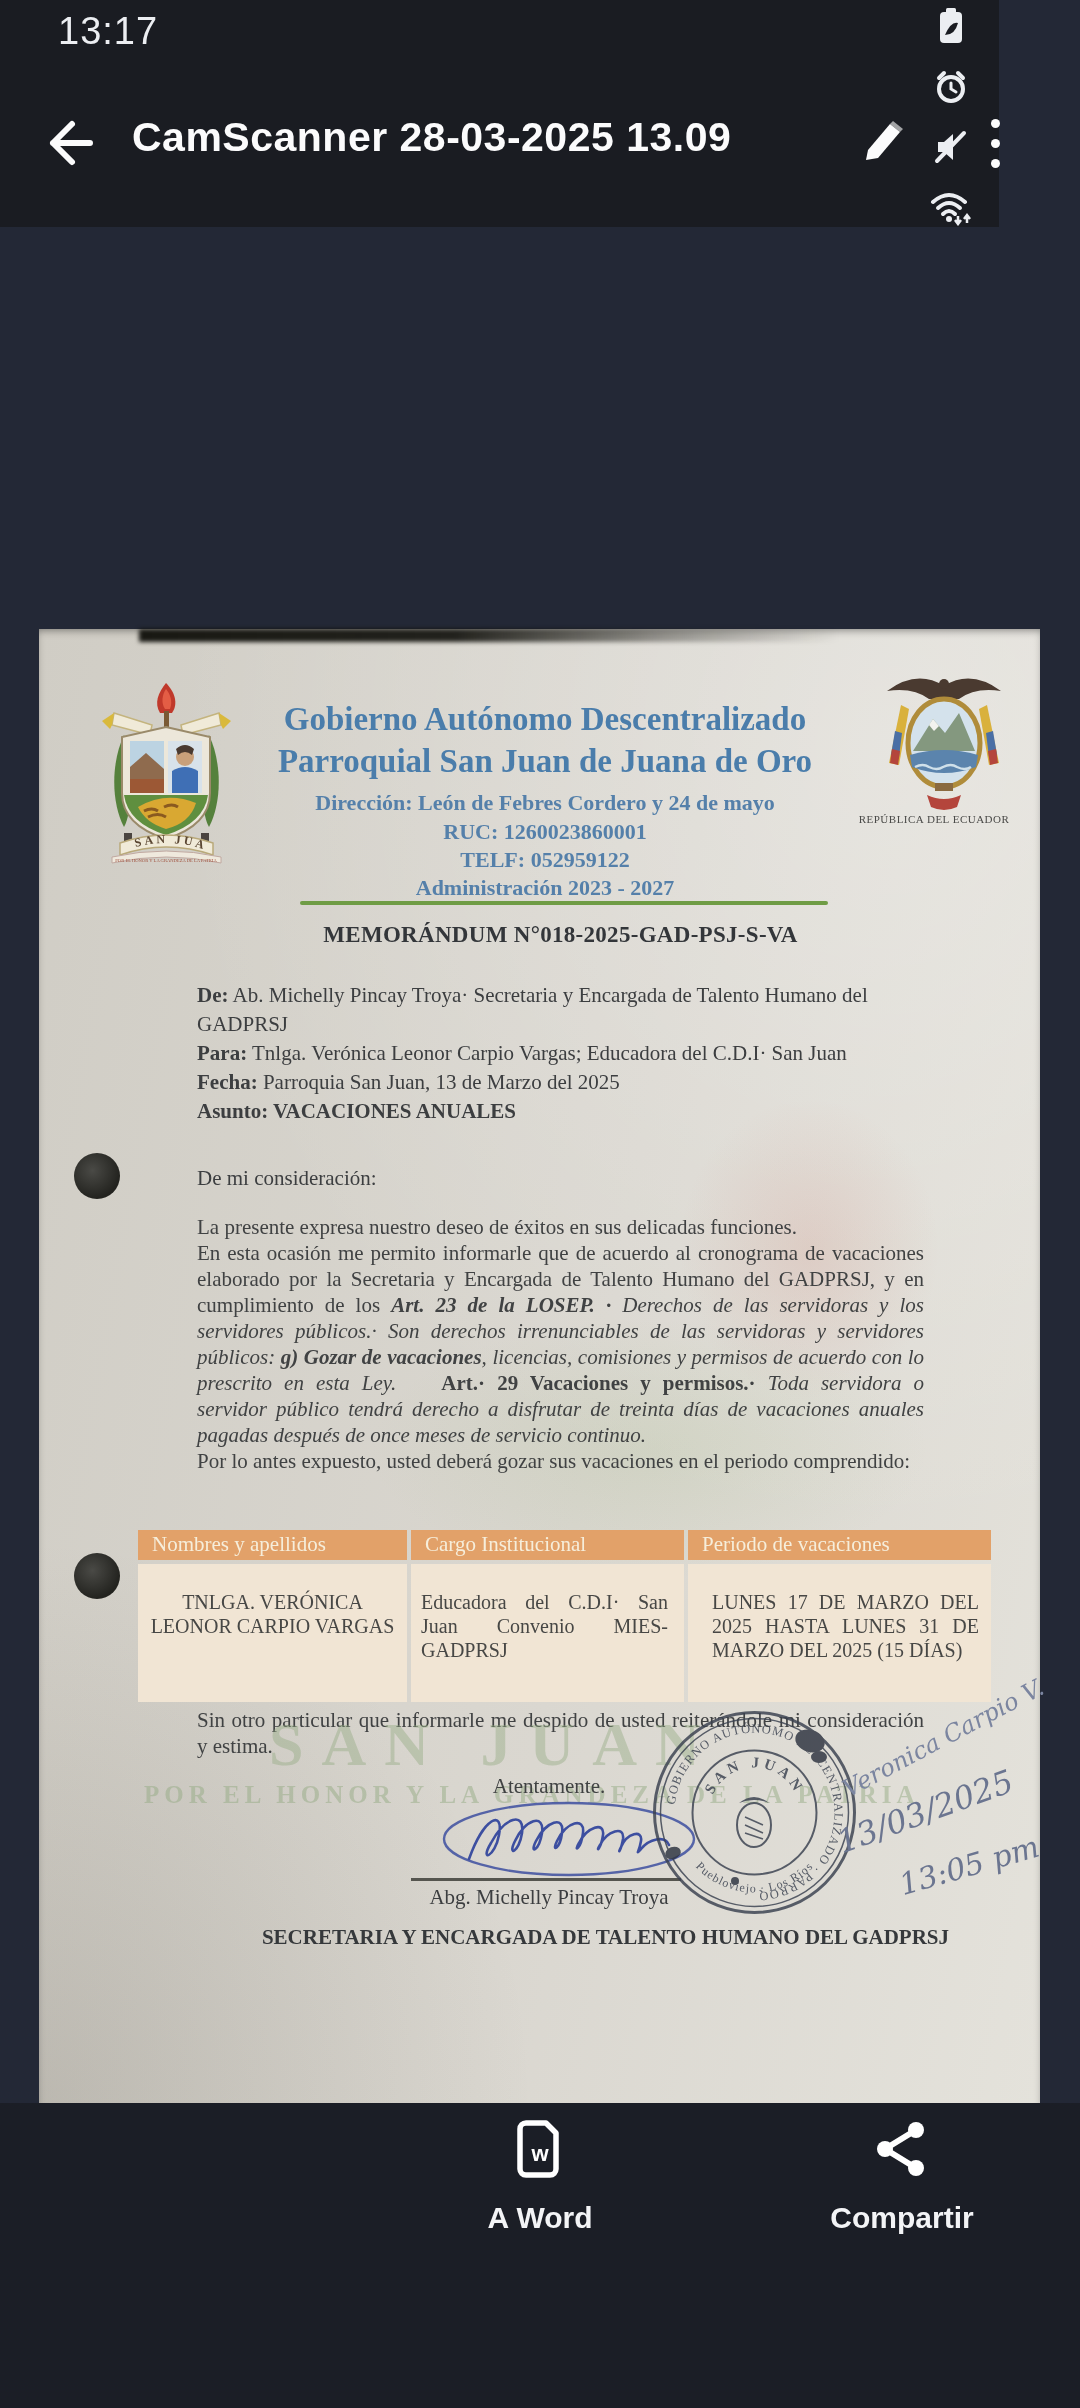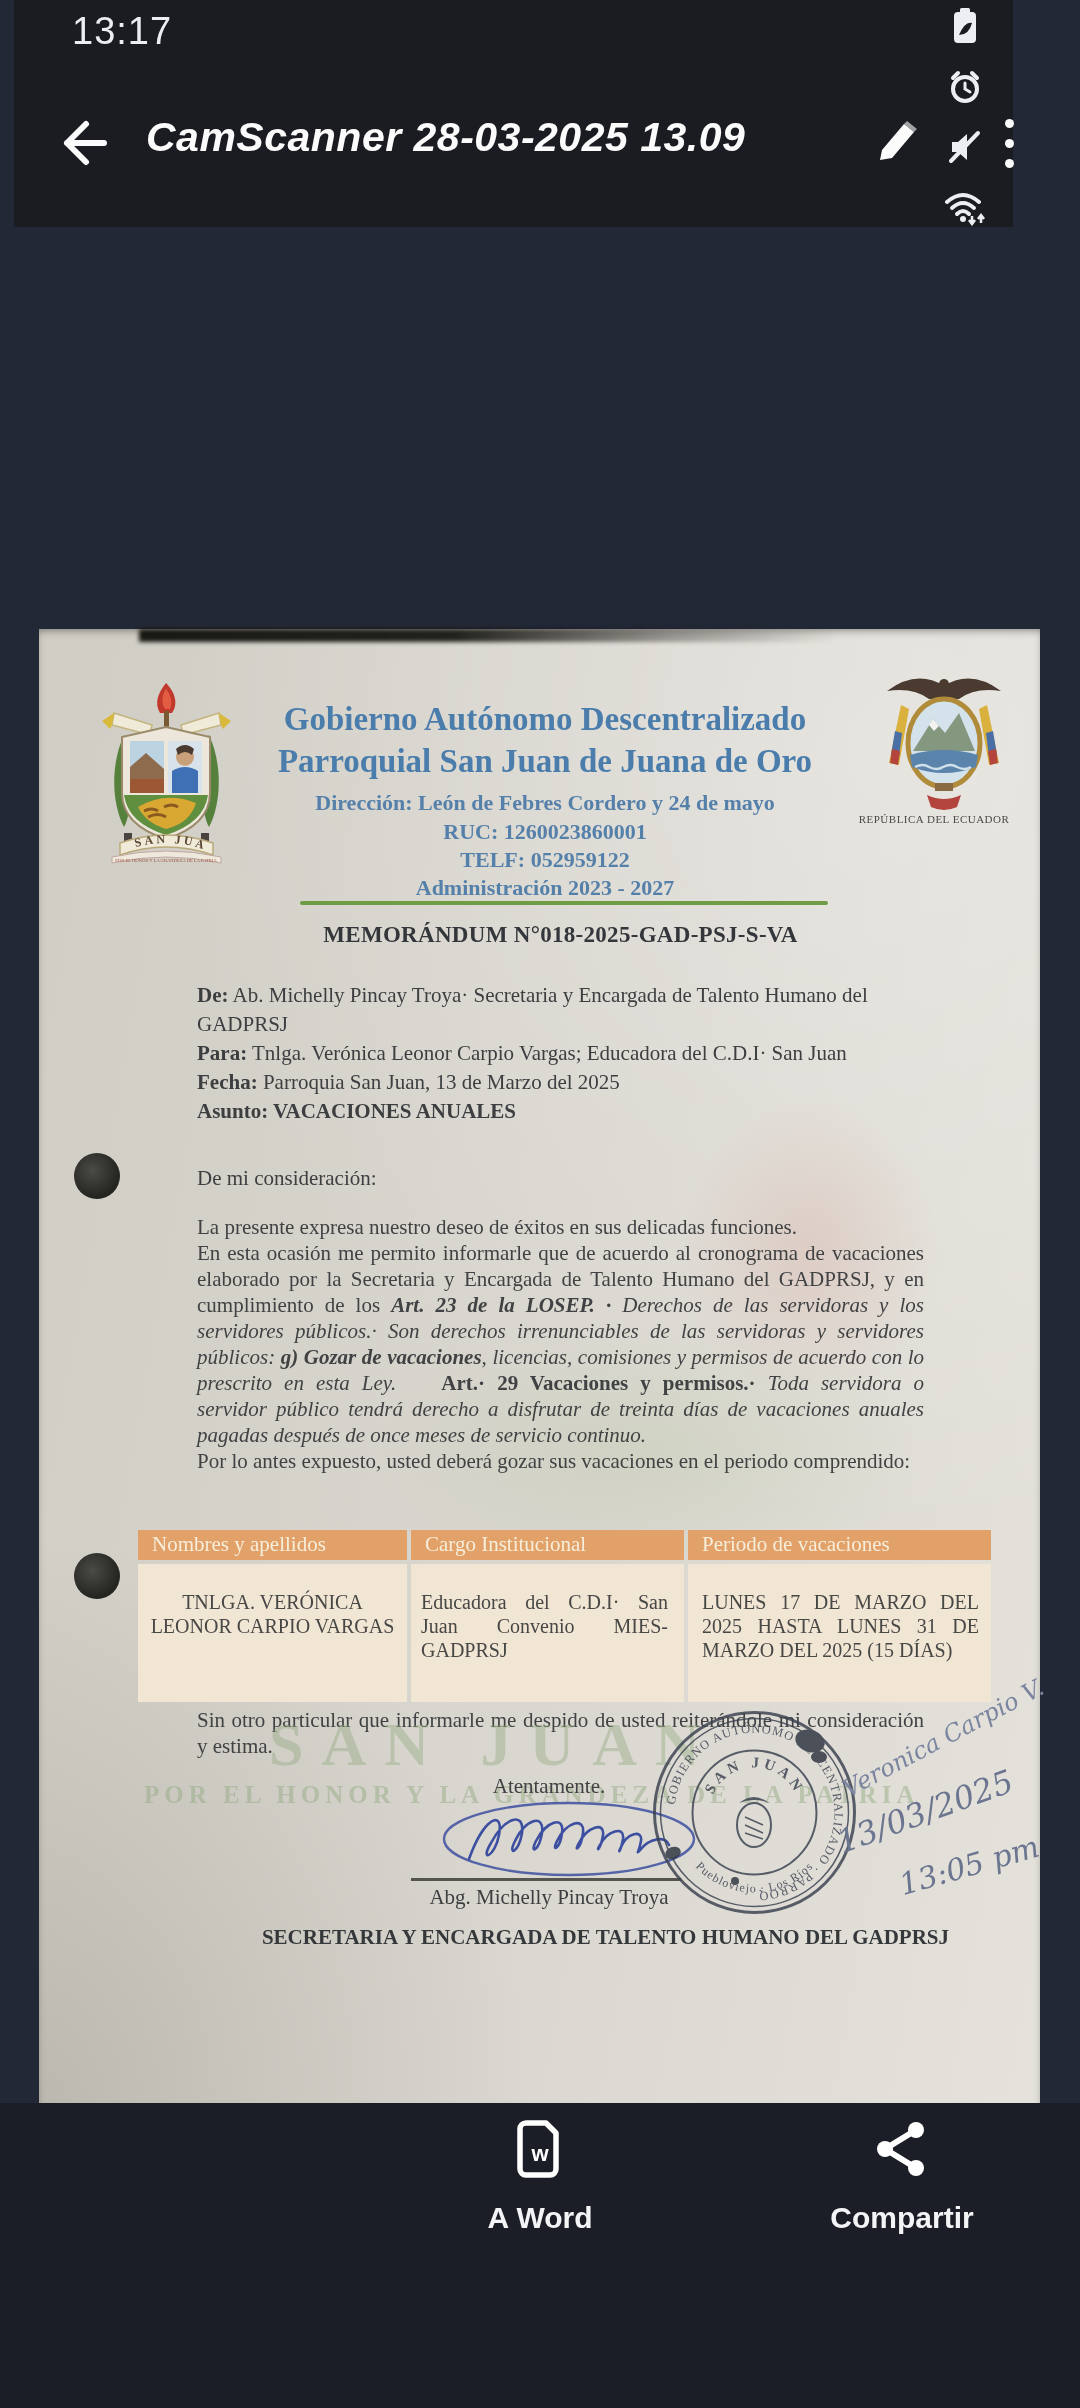--- a/index.html
+++ b/index.html
@@ -1,26 +1,26 @@
 <!DOCTYPE html>
 <html><head>
 <meta charset="utf-8">
 <style>
   html,body{margin:0;padding:0;background:#000;}
   .screen{position:relative;width:1080px;height:2408px;overflow:hidden;
           font-family:"Liberation Sans",sans-serif;background:#232836;}
   .abs{position:absolute;}
 
   
-  .topbar{left:0;top:0;width:999px;height:227px;background:#1a1c22;margin-left:14px;}
+  .topbar{left:0;top:0;width:999px;height:227px;background:#1a1c22;}
   .sb-time{left:58px;top:10px;font-size:38px;color:#eceef2;letter-spacing:1px;}
   .sb-right{right:14px;top:8px;height:46px;display:flex;align-items:center;gap:22px;flex-direction:column;}
   .sb-pct{font-size:34px;color:#eceef2;}
   .ab-back{left:38px;top:112px;width:62px;height:62px;}
-  .ab-title{left:132px;top:114px;font-size:41px;font-weight:bold;color:#fbfbfc;letter-spacing:.5px;white-space:nowrap;font-style:italic;}
+  .ab-title{left:132px;top:114px;font-size:41px;font-weight:bold;color:#fbfbfc;letter-spacing:.5px;white-space:nowrap;}
   .ab-edit{left:852px;top:114px;width:60px;height:60px;}
   .ab-menu{left:972px;top:112px;width:46px;height:62px;display:flex;flex-direction:column;justify-content:center;align-items:center;gap:11px;}
   .ab-menu i{width:9px;height:9px;border-radius:50%;background:#fbfbfc;}
 
   
   .content{left:0;top:227px;width:1080px;height:1876px;background:#232836;}
   .paper{left:39px;top:402px;width:1001px;height:1481px;
     background:
       radial-gradient(120% 90% at 85% 8%, rgba(255,255,255,.28), transparent 60%),
       radial-gradient(90% 70% at 0% 100%, rgba(60,55,45,.16), transparent 55%),
@@ -48,21 +48,21 @@
   .body p{margin:0;}
   .body .it{font-style:italic;}
   .body .bit{font-style:italic;font-weight:bold;}
   .body .b{font-weight:bold;margin-left:33px;}
 
   .memo-table{left:99px;top:901px;width:853px;display:grid;grid-template-columns:269px 273px 303px;column-gap:4px;row-gap:4px;}
   .th{background:#e2a169;color:#f6eedb;font-size:21px;padding:2px 0 3px 14px;height:25px;line-height:25px;}
   .td{background:#f1e5d4;color:#474745;font-size:20px;line-height:24px;height:112px;padding-top:26px;}
   .td.c1{text-align:center;padding-left:8px;padding-right:8px;}
   .td.c2{text-align:justify;padding-left:10px;padding-right:16px;}
-  .td.c3{text-align:justify;padding-left:14px;padding-right:12px;}
+  .td.c3{text-align:justify;padding-left:24px;padding-right:12px;}
 
   .closing{left:158px;top:1078px;width:727px;font-size:21px;line-height:26px;text-align:justify;color:#404243;}
   .regards{left:400px;top:1145px;width:220px;text-align:center;font-size:21px;color:#404243;}
   .wm-big{left:230px;top:1080px;font-size:62px;font-weight:bold;letter-spacing:18px;color:rgba(143,168,126,.40);white-space:nowrap;}
   .wm-motto{left:105px;top:1152px;font-size:25px;font-weight:bold;letter-spacing:5px;color:rgba(143,168,126,.46);white-space:nowrap;}
   .sig-line{left:372px;top:1249px;width:270px;height:3px;background:#55554f;}
   .signer-name{left:320px;top:1256px;width:380px;text-align:center;font-size:21px;color:#3c3e40;}
   .signer-title{left:110px;top:1283px;width:800px;text-align:right;font-size:21px;font-weight:bold;color:#35383b;margin-top:13px;}
   .hw{font-family:"DejaVu Serif",serif;font-style:italic;color:#7b85a0;white-space:nowrap;}
   .hw-name{left:812px;top:1146px;font-size:24px;transform:rotate(-28deg);transform-origin:left bottom;}

